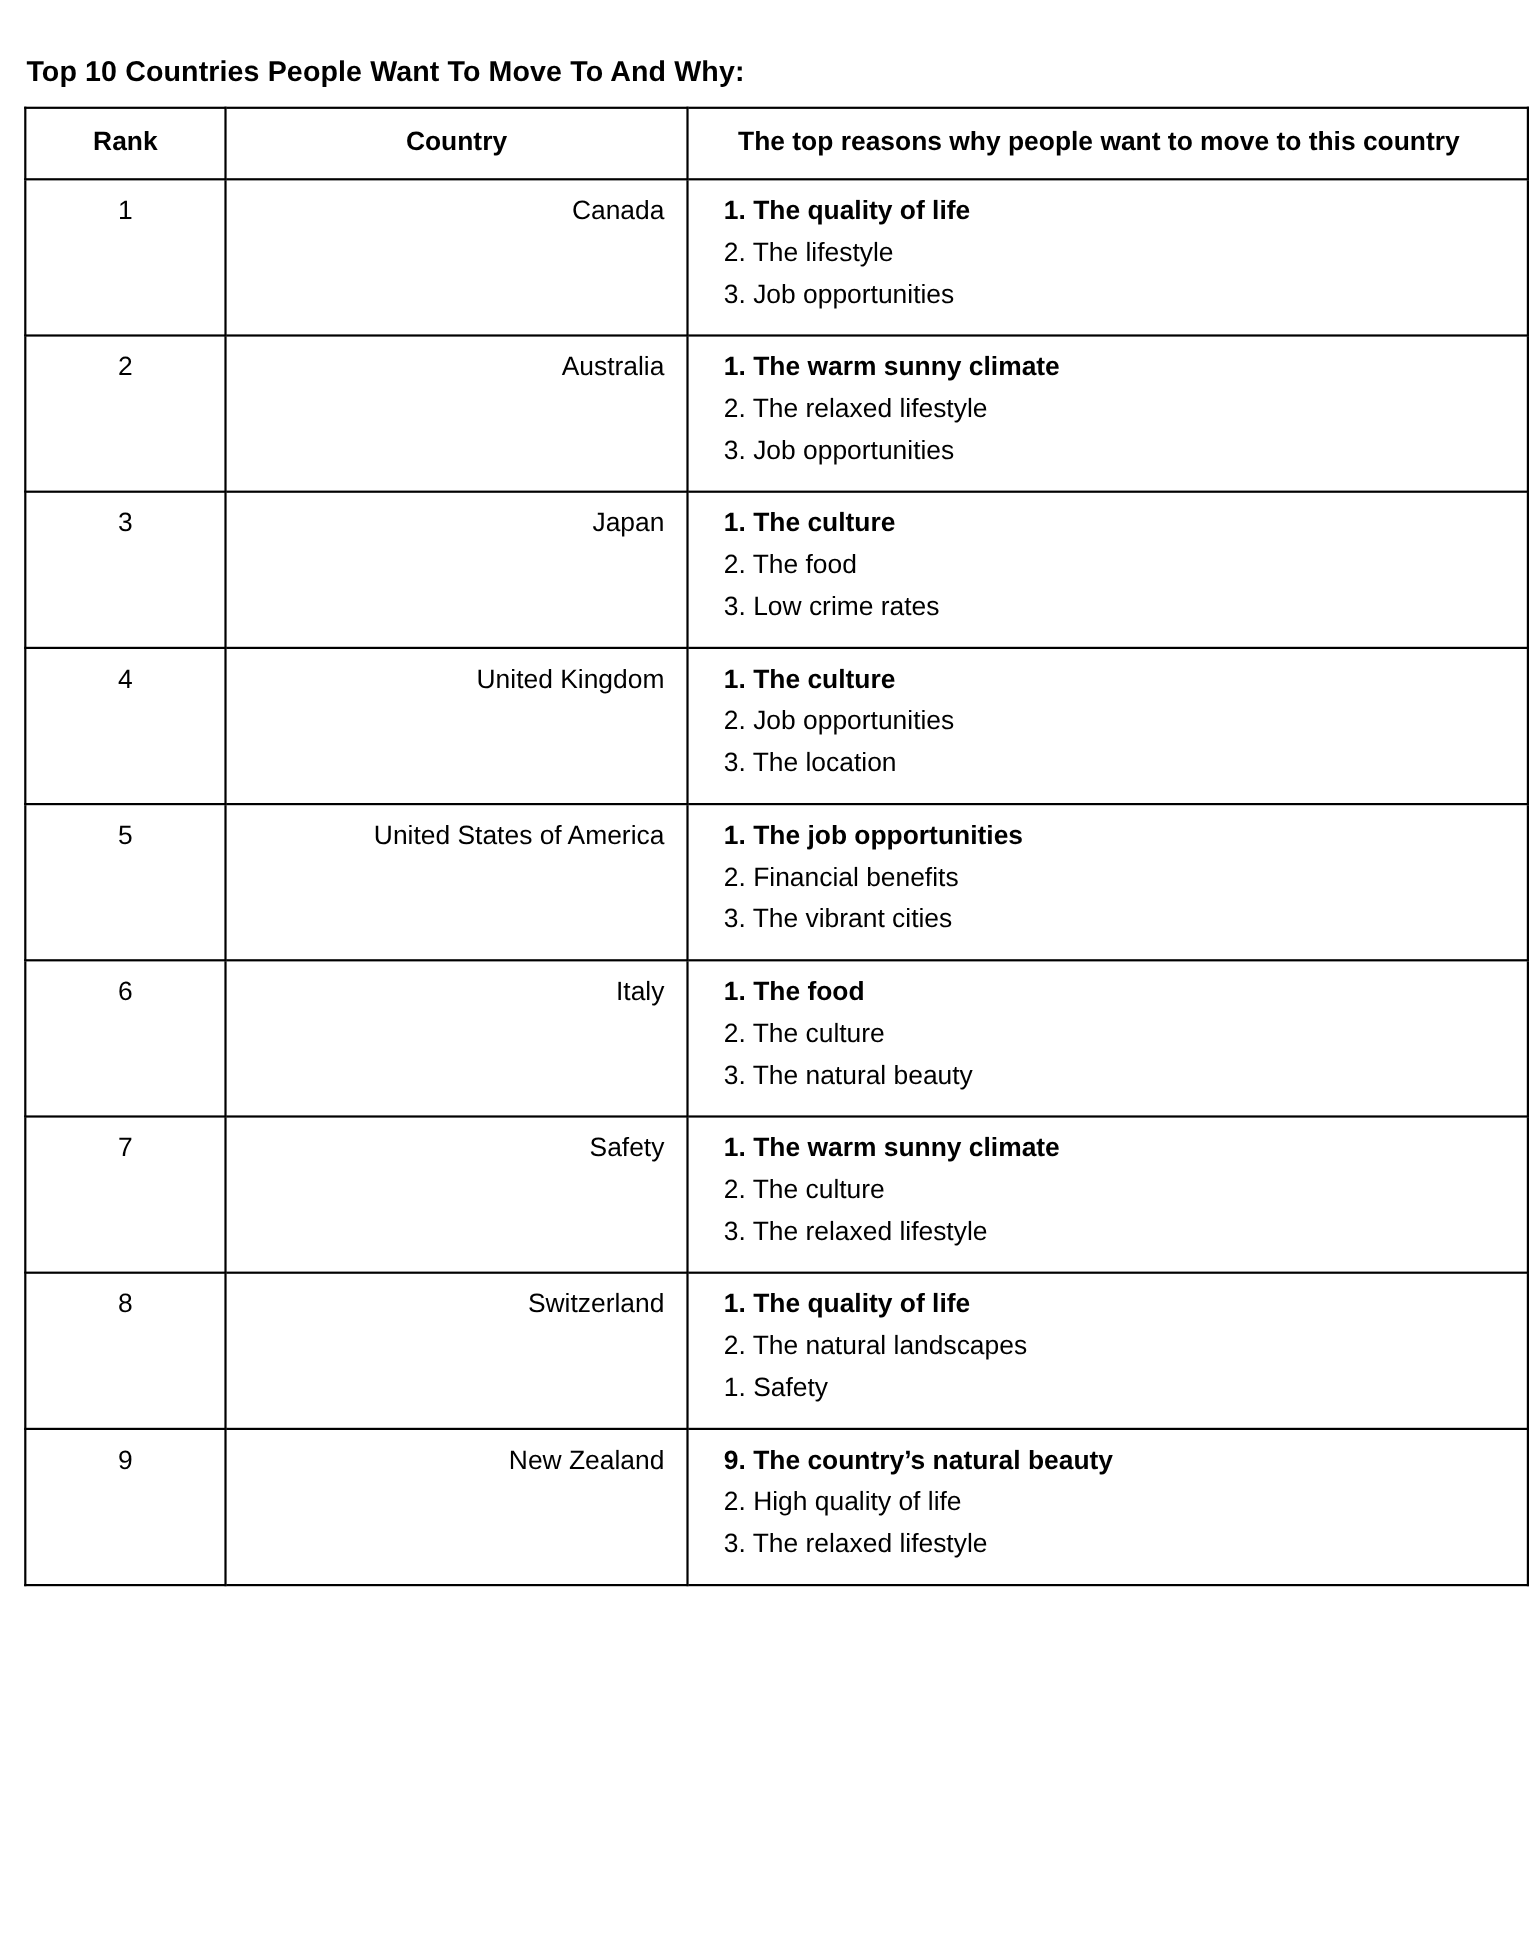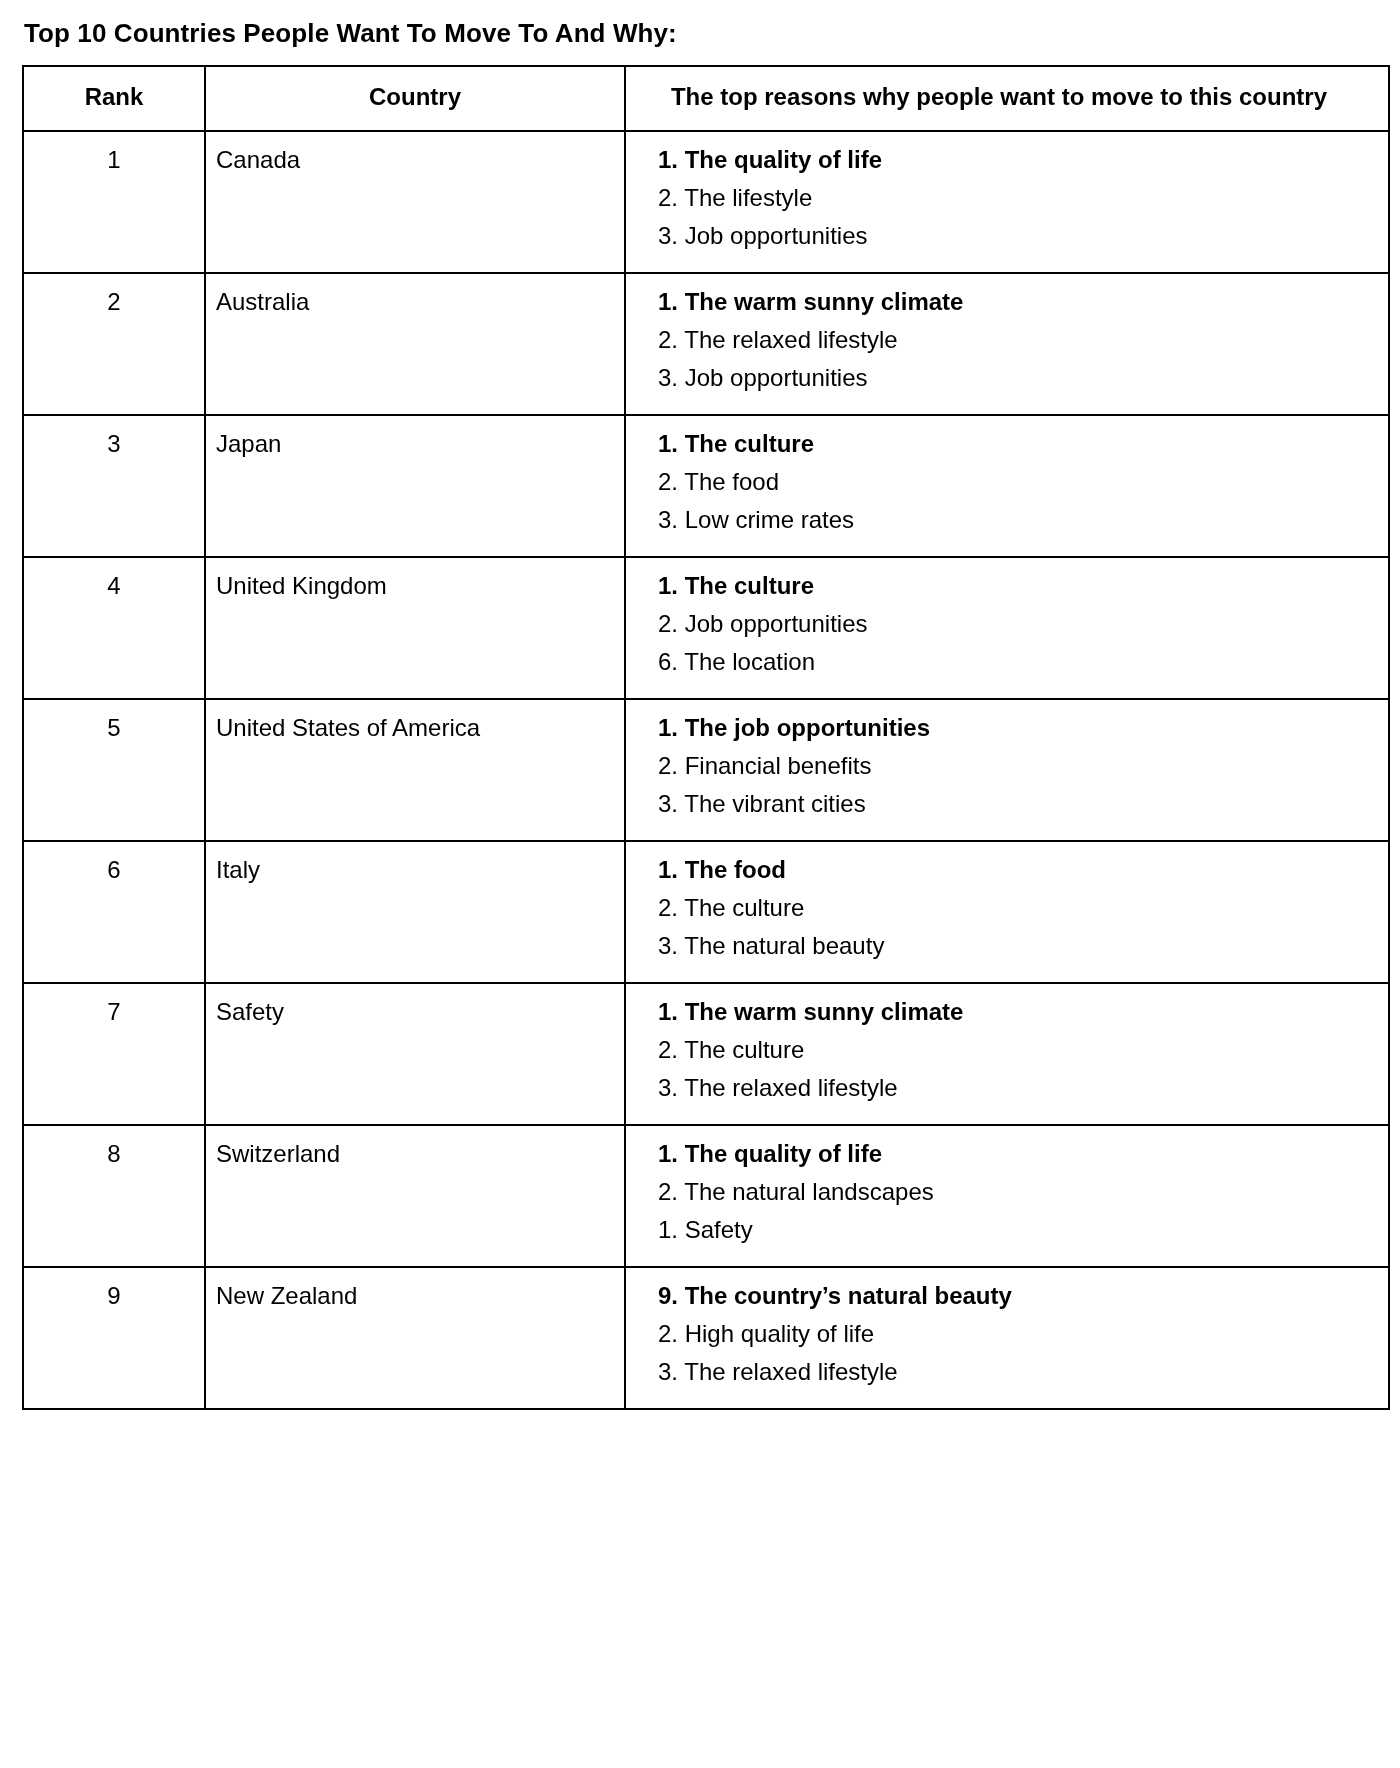--- a/index.html
+++ b/index.html
@@ -11,20 +11,21 @@
     width: 1400px;
     min-height: 1768px;
     font-family: "Liberation Sans", sans-serif;
     color: #000000;
     -webkit-font-smoothing: antialiased;
   }
   .page {
     width: 1248px;
     box-sizing: border-box;
     padding: 18px 22px 0 22px;
+    margin-top: 32px;
   }
   .doc-title {
     font-size: 26px;
     font-weight: bold;
     letter-spacing: 0.1px;
     margin: 0 0 16px 2px;
     line-height: 1.2;
   }
   table.data-table {
     border-collapse: collapse;
@@ -53,22 +54,22 @@
   tbody td {
     font-size: 24px;
     font-weight: normal;
     line-height: 1.0;
   }
   td.rank-cell {
     text-align: center;
     padding: 16px 8px 18px 8px;
   }
   td.country-cell {
-    text-align: left;
-    padding: 16px 6px 18px 10px;
+    text-align: right;
+    padding: 16px 20px 18px 10px;
   }
   td.reasons-cell {
     text-align: left;
     padding: 14px 10px 16px 32px;
   }
   .reason-line {
     line-height: 1.0;
     padding: 6px 0 8px 0;
     white-space: nowrap;
   }
@@ -121,21 +122,21 @@
             <div class="reason-line">2. The food</div>
             <div class="reason-line">3. Low crime rates</div>
           </td>
         </tr>
         <tr>
           <td class="rank-cell">4</td>
           <td class="country-cell">United Kingdom</td>
           <td class="reasons-cell">
             <div class="reason-line">1. The culture</div>
             <div class="reason-line">2. Job opportunities</div>
-            <div class="reason-line">6. The location</div>
+            <div class="reason-line">3. The location</div>
           </td>
         </tr>
         <tr>
           <td class="rank-cell">5</td>
           <td class="country-cell">United States of America</td>
           <td class="reasons-cell">
             <div class="reason-line">1. The job opportunities</div>
             <div class="reason-line">2. Financial benefits</div>
             <div class="reason-line">3. The vibrant cities</div>
           </td>

